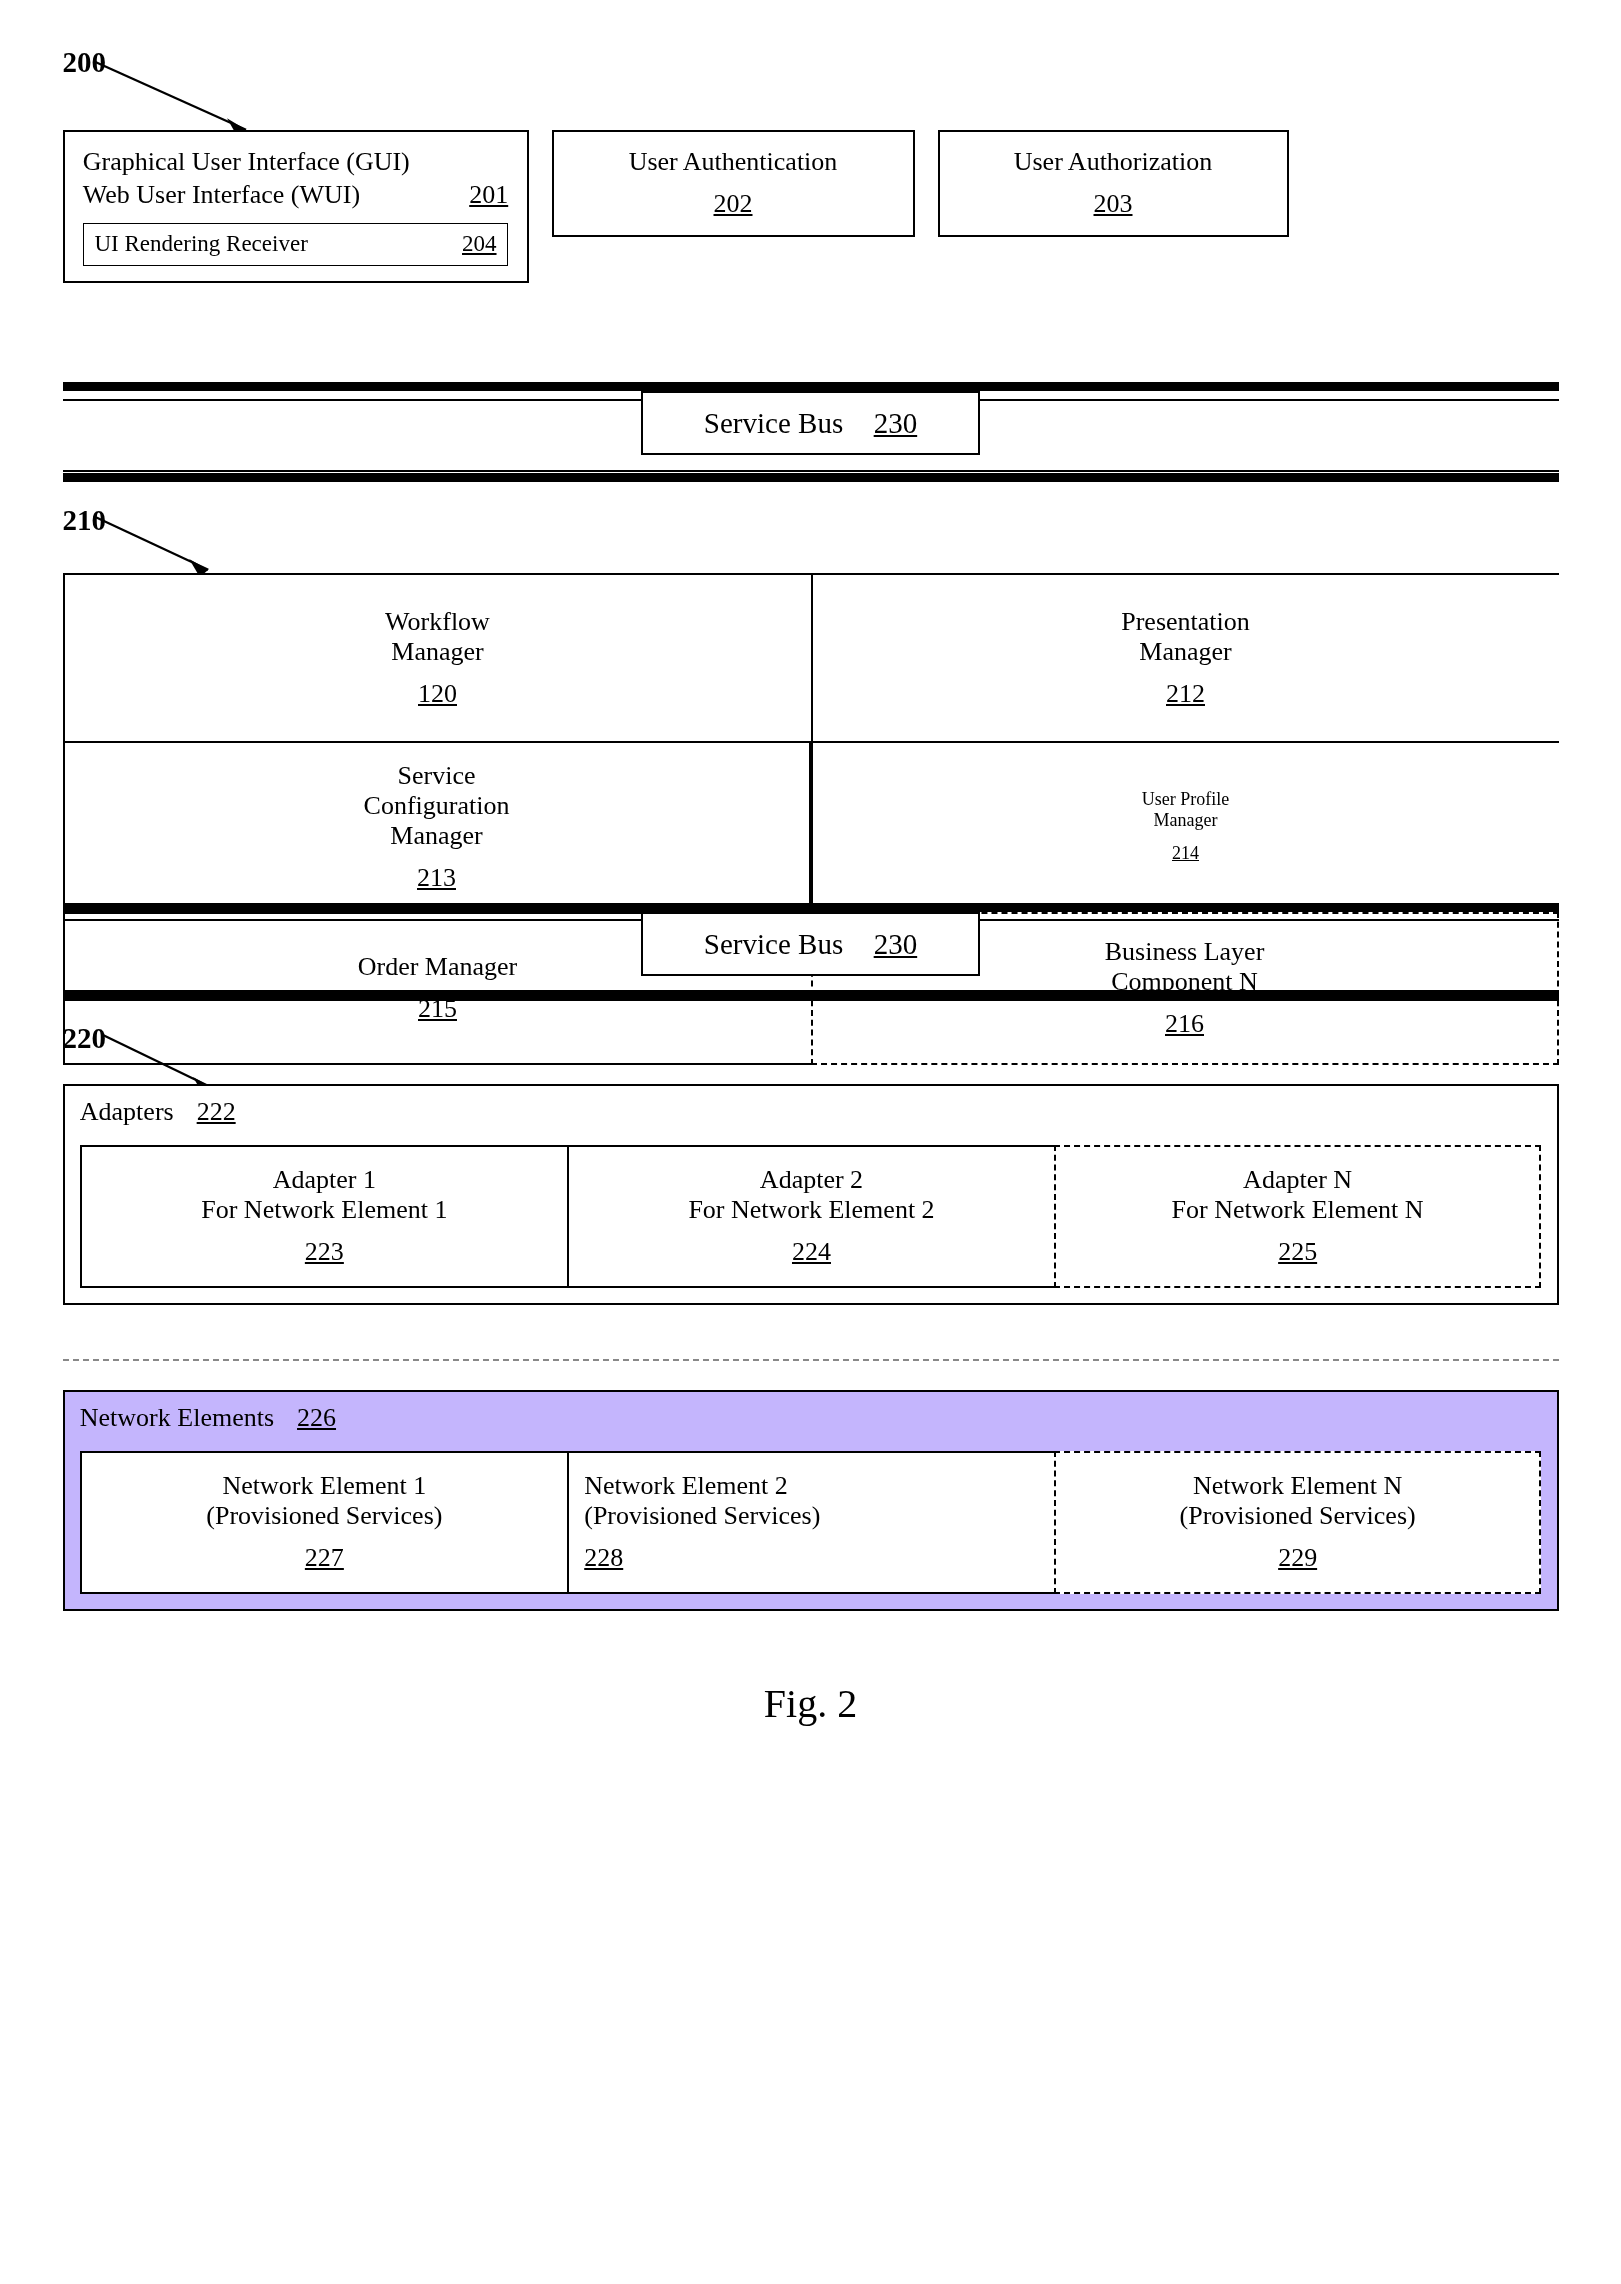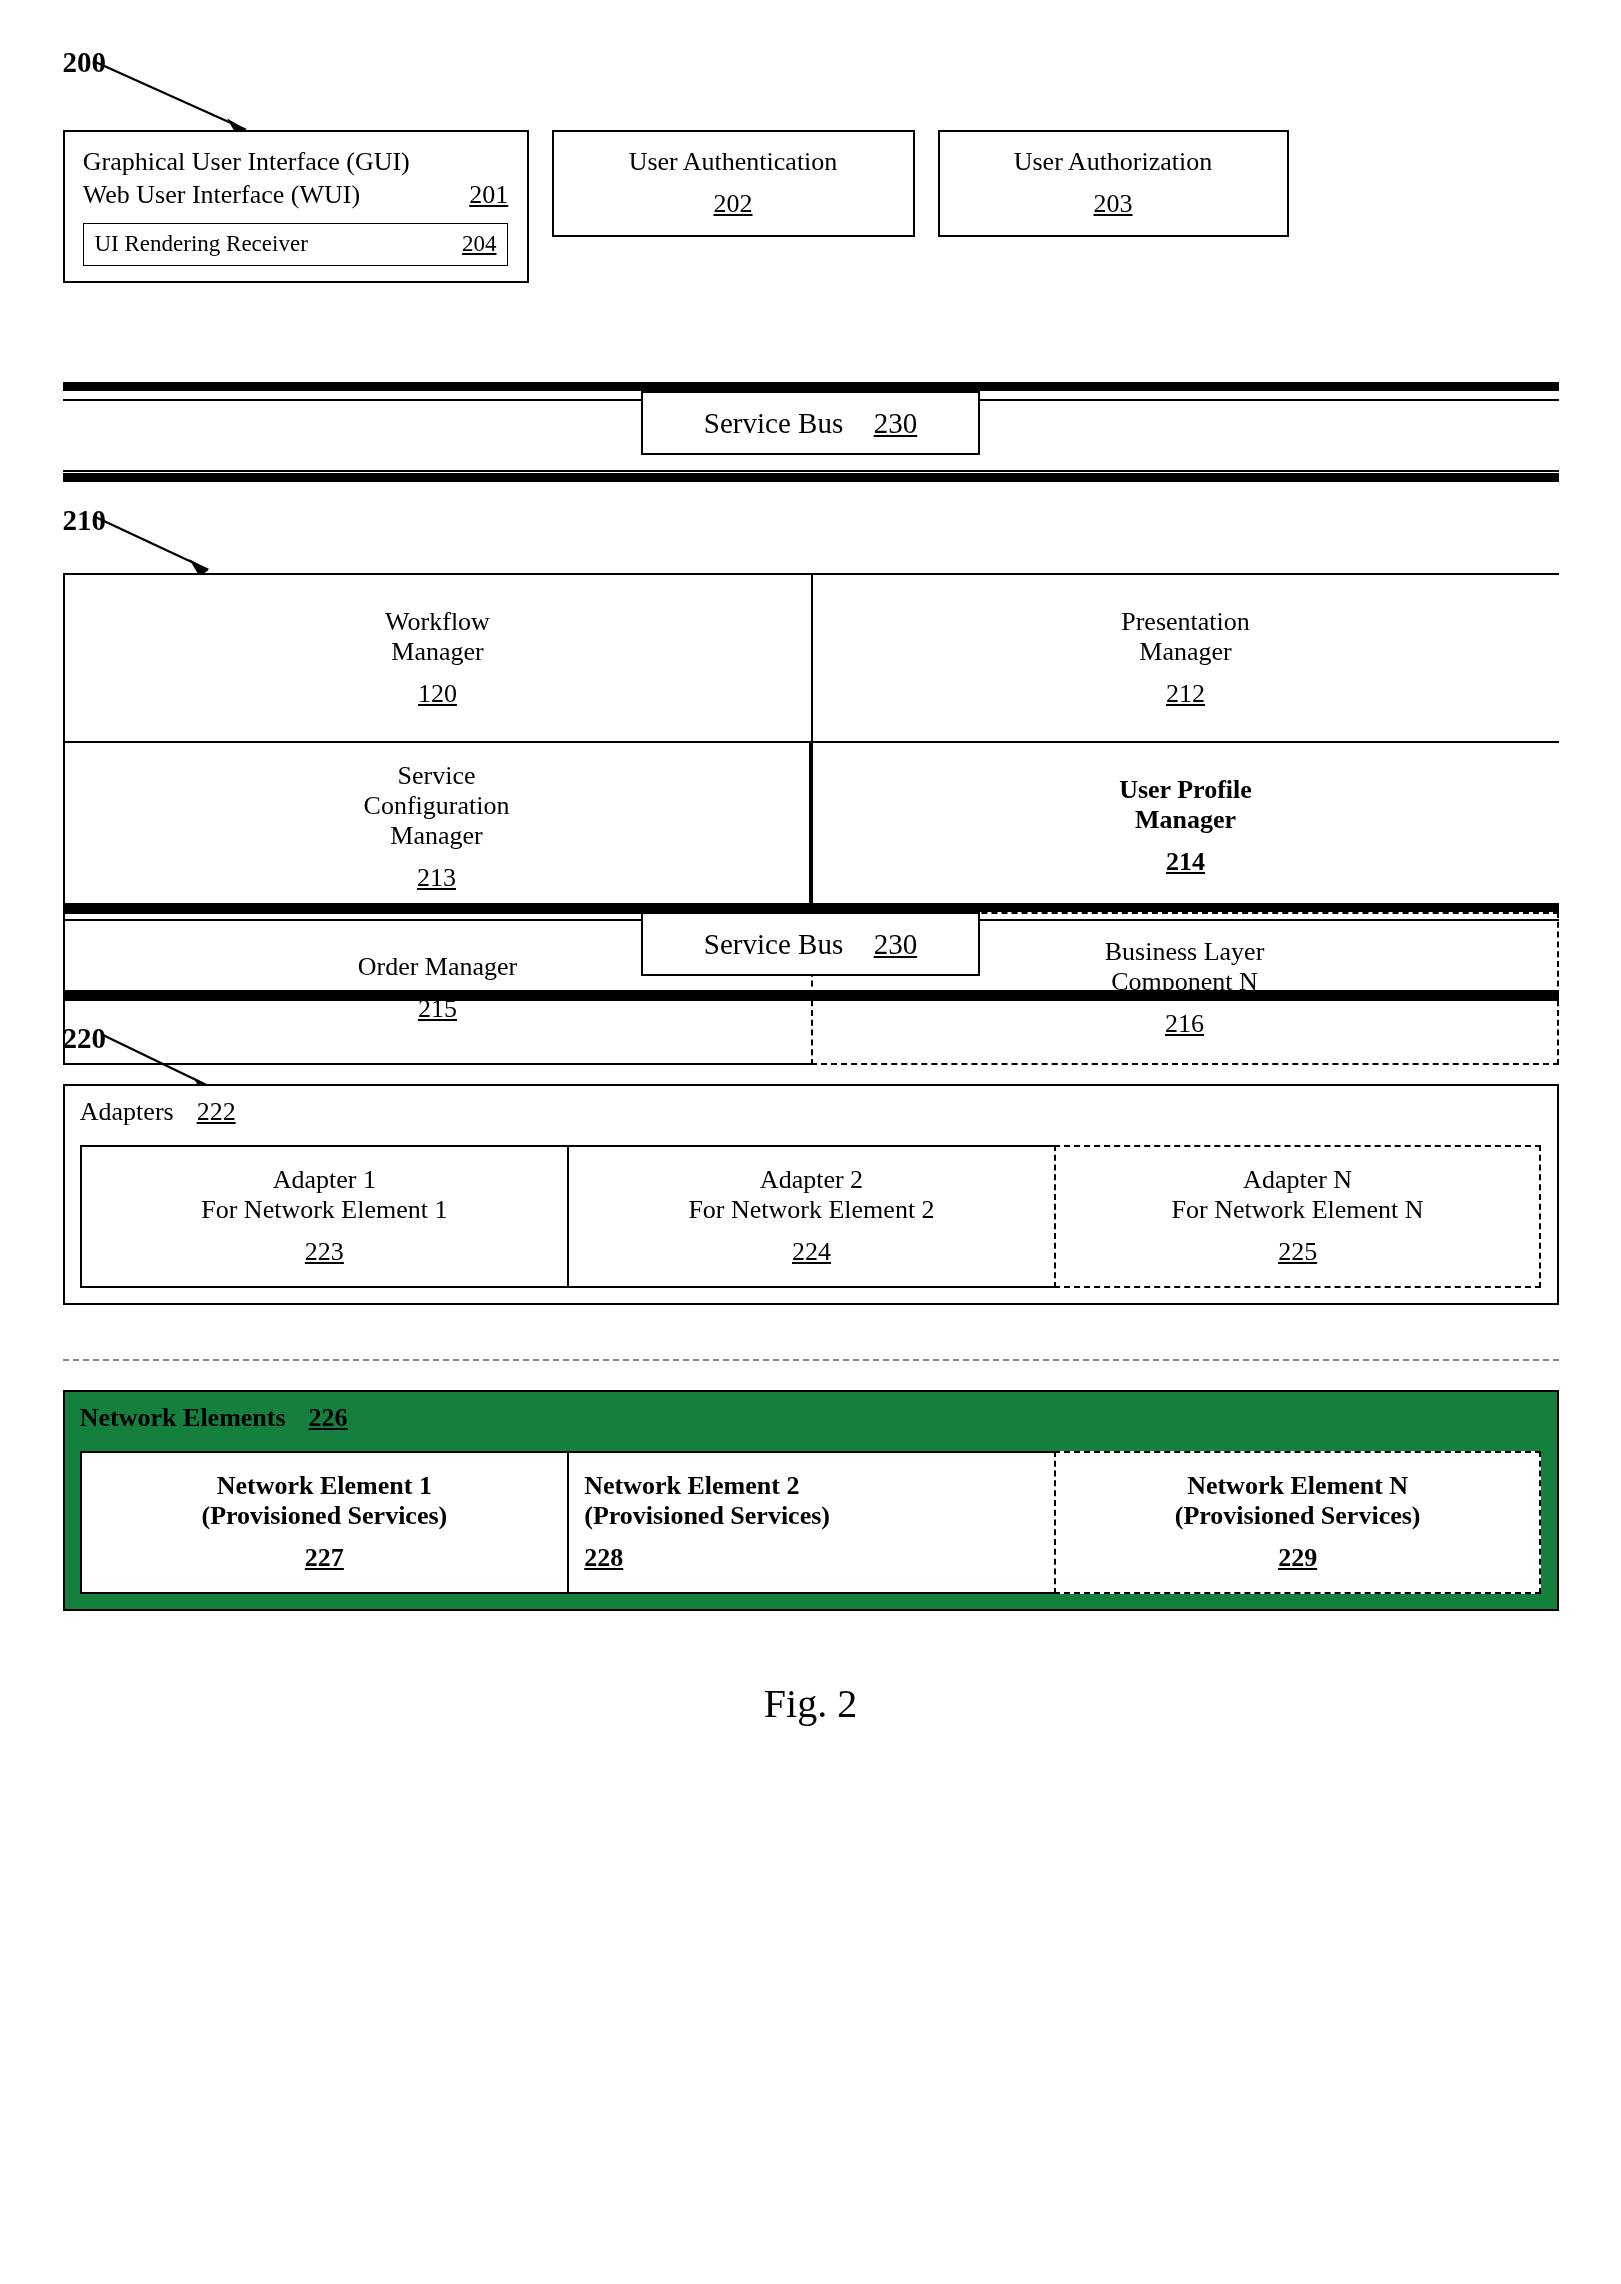--- a/index.html
+++ b/index.html
@@ -85,21 +85,21 @@
 Manager</div>
       <div style="text-decoration: underline; margin-top: 12.2px;">212</div>
     </div>
     <div style="border: 2.3px solid #000; background: #fff; padding: 18.3px 15.3px; font-size: 26px; text-align: center; min-height: 168px; display: flex; flex-direction: column; justify-content: center; align-items: center; border-bottom: none;">
       <div style="white-space: pre-line;">Service
 Configuration
 Manager</div>
       <div style="text-decoration: underline; margin-top: 12.2px;">213</div>
     </div>
 
-    <div style="border: 2.3px solid #000; background: #fff; padding: 18.3px 15.3px; font-size: 26px; text-align: center; min-height: 153px; display: flex; flex-direction: column; justify-content: center; align-items: center; border-right: none; font-weight: bold;">
+    <div style="border: 2.3px solid #000; background: #fff; padding: 18.3px 15.3px; font-size: 18px; text-align: center; min-height: 153px; display: flex; flex-direction: column; justify-content: center; align-items: center; border-right: none;">
       <div style="white-space: pre-line;">User Profile
 Manager</div>
       <div style="text-decoration: underline; margin-top: 12.2px;">214</div>
     </div>
     <div style="border: 2.3px solid #000; background: #fff; padding: 18.3px 15.3px; font-size: 26px; text-align: center; min-height: 153px; display: flex; flex-direction: column; justify-content: center; align-items: center; border-right: none;">
       <div>Order Manager</div>
       <div style="text-decoration: underline; margin-top: 12.2px;">215</div>
     </div>
     <div style="border: 2.3px dashed #000; background: #fff; padding: 18.3px 15.3px; font-size: 26px; text-align: center; min-height: 153px; display: flex; flex-direction: column; justify-content: center; align-items: center;">
       <div style="white-space: pre-line;">Business Layer
@@ -147,21 +147,21 @@
       <div style="border: 2.3px dashed #000; background: #fff; padding: 18.3px 15.3px; font-size: 26px; text-align: center;">
         <div>Adapter N</div>
         <div>For Network Element N</div>
         <div style="text-decoration: underline; margin-top: 12.2px;">225</div>
       </div>
     </div>
   </div>
 
   <div style="position: absolute; top: 1313px; left: 0; right: 0; border-top: 2.3px dashed #888;"></div>
 
-  <div style="position: absolute; top: 1344px; left: 0; right: 0; border: 2.3px solid #000; background: #15803d; font-weight: bold;">
+  <div style="position: absolute; top: 1344px; left: 0; right: 0; border: 2.3px solid #000; background: #c4b5fd;">
     <div style="padding: 10.7px 15.3px; font-size: 26px; display: flex; gap: 23px; align-items: baseline;">
       <span>Network Elements</span>
       <span style="text-decoration: underline;">226</span>
     </div>
     <div style="display: grid; grid-template-columns: repeat(3, 1fr); gap: 0; padding: 7.6px 15.3px 15.3px 15.3px;">
       <div style="border: 2.3px solid #000; background: #fff; padding: 18.3px 15.3px; font-size: 26px; text-align: center; border-right: none;">
         <div>Network Element 1</div>
         <div>(Provisioned Services)</div>
         <div style="text-decoration: underline; margin-top: 12.2px;">227</div>
       </div>

